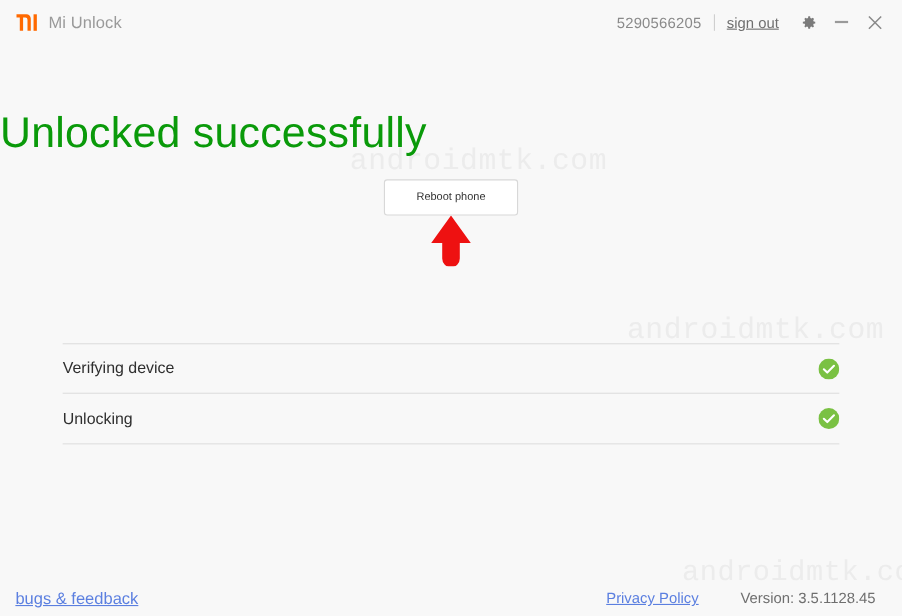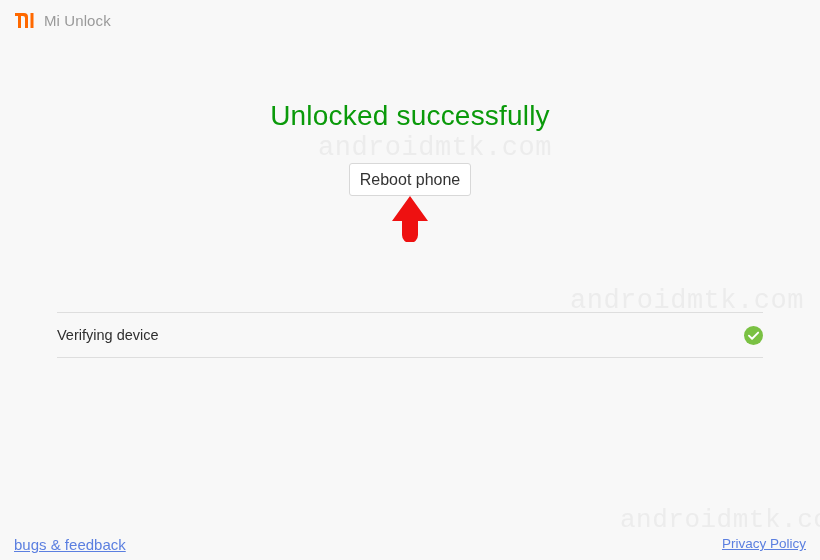--- a/index.html
+++ b/index.html
@@ -110,38 +110,38 @@
     width: 12px;
     height: 1.6px;
     background: #9a9a9a;
   }
 
   
   .headline {
     position: absolute;
     left: 0; top: 100px;
     width: 820px;
-    text-align: center;
-    font-size: 28px;
+    text-align: left;
+    font-size: 39px;
     font-weight: 400;
     color: #0a9a0a;
     letter-spacing: 0.2px;
     z-index: 2;
   }
 
   
   .reboot-btn {
     position: absolute;
     left: 349px; top: 163px;
     width: 122px; height: 33px;
     background: #ffffff;
     border: 1px solid #d8d8d8;
     border-radius: 3px;
     font-family: "Liberation Sans", sans-serif;
-    font-size: 16px;
+    font-size: 10px;
     color: #333333;
     cursor: pointer;
     z-index: 3;
   }
 
   
   .arrow-annot {
     position: absolute;
     left: 390px; top: 196px;
     width: 40px; height: 46px;
@@ -183,21 +183,21 @@
     left: 14px; top: 536px;
     font-size: 15px;
     color: #5b7fe0;
     text-decoration: underline;
     cursor: pointer;
     z-index: 2;
   }
 
   .footer-right {
     position: absolute;
-    right: 14px; top: 536px;
+    right: 24px; top: 536px;
     display: flex;
     align-items: center;
     gap: 38px;
     z-index: 2;
   }
 
   .privacy-link {
     font-size: 13.5px;
     color: #5b7fe0;
     text-decoration: underline;
@@ -221,20 +221,42 @@
   <div class="brand">
     <span>
       <svg class="mi-logo" viewBox="0 0 44 34" xmlns="http://www.w3.org/2000/svg">
         <path fill="#ff6900" d="M2 2 h18 a8 8 0 0 1 8 8 v22 h-6 V12 a4 4 0 0 0 -4 -4 h-4 v24 H8 V8 H2 Z"></path>
         <rect fill="#ff6900" x="33" y="2" width="6" height="30"></rect>
       </svg>
     </span>
     <span class="app-title">Mi Unlock</span>
   </div>
 
+  <div class="tb-right">
+    <span class="account-id">5290566205</span>
+    <span class="tb-sep"></span>
+    <span class="signout">sign out</span>
+
+    <span class="icon-btn gear-btn">
+      <svg width="15" height="15" viewBox="0 0 24 24" fill="#7b7b7b" xmlns="http://www.w3.org/2000/svg">
+        <path d="M12 8.2a3.8 3.8 0 1 0 0 7.6 3.8 3.8 0 0 0 0-7.6zm0 5.9a2.1 2.1 0 1 1 0-4.2 2.1 2.1 0 0 1 0 4.2z"></path>
+        <path d="M21 13.3v-2.6l-2.3-.4a6.9 6.9 0 0 0-.7-1.7l1.3-1.9-1.8-1.8-1.9 1.3a6.9 6.9 0 0 0-1.7-.7L13.5 3h-2.6l-.4 2.5c-.6.15-1.15.4-1.7.7L6.9 4.9 5.1 6.7l1.3 1.9c-.3.55-.55 1.1-.7 1.7L3 10.7v2.6l2.7.4c.15.6.4 1.15.7 1.7l-1.3 1.9 1.8 1.8 1.9-1.3c.55.3 1.1.55 1.7.7l.4 2.5h2.6l.4-2.5c.6-.15 1.15-.4 1.7-.7l1.9 1.3 1.8-1.8-1.3-1.9c.3-.55.55-1.1.7-1.7l2.3-.4z"></path>
+      </svg>
+    </span>
+
+    <span class="icon-btn min-btn">
+      <span class="min-glyph"></span>
+    </span>
+
+    <span class="icon-btn close-btn">
+      <svg width="13" height="13" viewBox="0 0 14 14" xmlns="http://www.w3.org/2000/svg">
+        <path d="M1 1 L13 13 M13 1 L1 13" stroke="#8a8a8a" stroke-width="1.5" fill="none"></path>
+      </svg>
+    </span>
+  </div>
 </div>
 
 <div class="headline">Unlocked successfully</div>
 
 <button class="reboot-btn">Reboot phone</button>
 
 <div class="arrow-annot">
   <svg width="40" height="46" viewBox="0 0 40 46" xmlns="http://www.w3.org/2000/svg">
     <path d="M20 0 L38 25 L28 25 L28 39 A6 6 0 0 1 12 39 L12 25 L2 25 Z" fill="#ee1111"></path>
   </svg>
@@ -245,21 +267,31 @@
   <div class="step-row first">
     <span class="step-label">Verifying device</span>
     <span>
       <svg class="check-circle" viewBox="0 0 20 20" xmlns="http://www.w3.org/2000/svg">
         <circle cx="10" cy="10" r="10" fill="#7ac143"></circle>
         <path d="M5.2 10.2 L8.5 13.4 L14.9 6.9" stroke="#ffffff" stroke-width="2" fill="none" stroke-linecap="round" stroke-linejoin="round"></path>
       </svg>
     </span>
   </div>
 
+  <div class="step-row">
+    <span class="step-label">Unlocking</span>
+    <span>
+      <svg class="check-circle" viewBox="0 0 20 20" xmlns="http://www.w3.org/2000/svg">
+        <circle cx="10" cy="10" r="10" fill="#7ac143"></circle>
+        <path d="M5.2 10.2 L8.5 13.4 L14.9 6.9" stroke="#ffffff" stroke-width="2" fill="none" stroke-linecap="round" stroke-linejoin="round"></path>
+      </svg>
+    </span>
+  </div>
 
 
 </div>
 
 <div class="footer-left">bugs &amp; feedback</div>
 
 <div class="footer-right">
   <span class="privacy-link">Privacy Policy</span>
+  <span class="version-text">Version: 3.5.1128.45</span>
 </div>
 
 </body></html>

